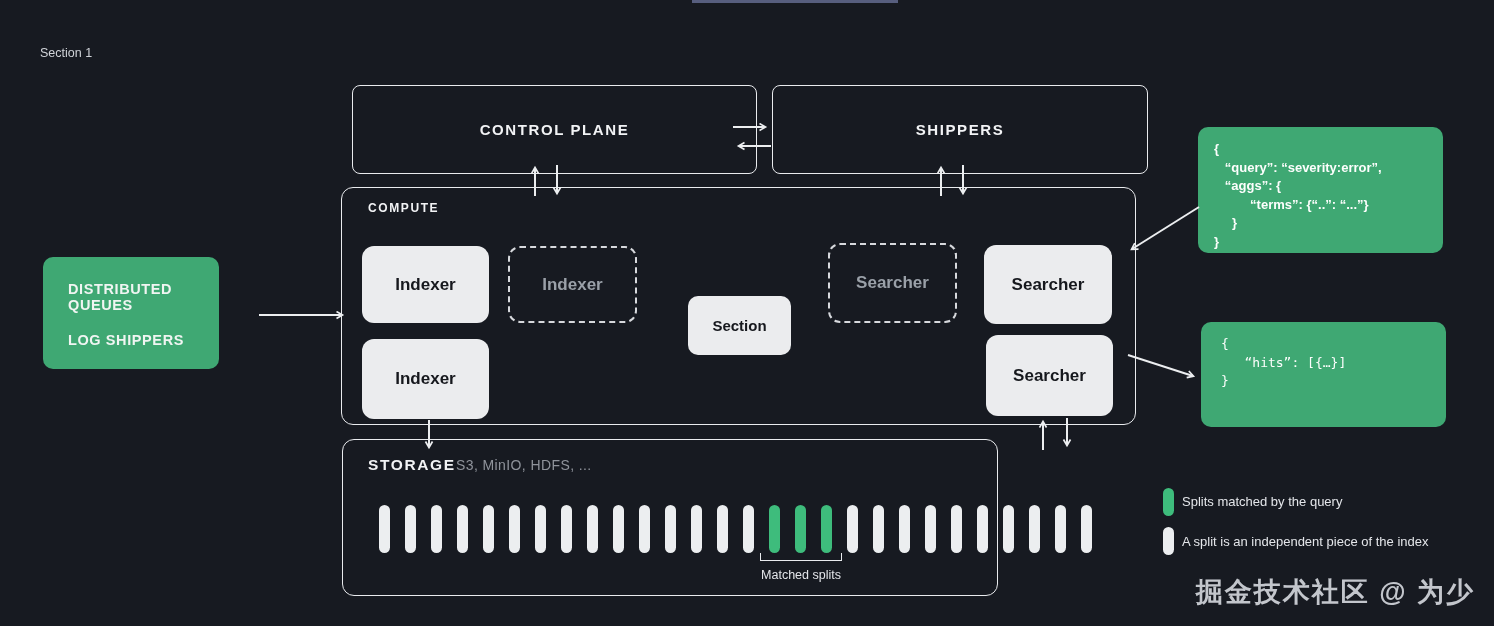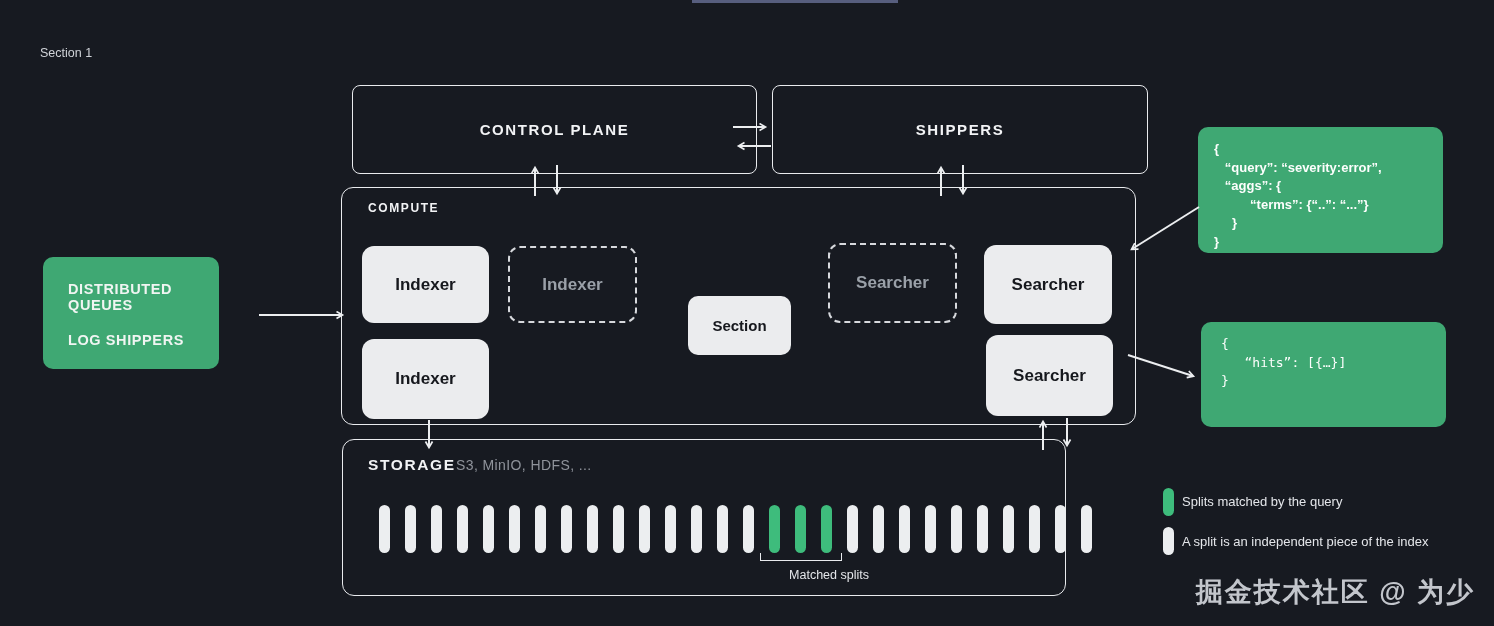--- a/index.html
+++ b/index.html
@@ -69,21 +69,21 @@
 
 <div class="abs greenbox" style="left:43px;top:257px;width:176px;height:112px;padding:24px 0 0 25px;">
   <div class="queue-label">DISTRIBUTED QUEUES</div>
   <div class="queue-label" style="margin-top:19px;">LOG SHIPPERS</div>
 </div>
 
 <pre class="abs snippet snippet-sans" style="left:1198px;top:127px;width:245px;height:126px;"><span class="cl">{</span><span class="cl">   “query”: “severity:error”,</span><span class="cl">   “aggs”: {</span><span class="cl">          “terms”: {“..”: “...”}</span><span class="cl">     }</span><span class="cl">}</span></pre>
 
 <pre class="abs snippet snippet-mono" style="left:1201px;top:322px;width:245px;height:105px;"><span class="cl">{</span><span class="cl">   “hits”: [{…}]</span><span class="cl">}</span></pre>
 
-<div class="abs wirebox" style="left:342px;top:439px;width:724px;height:157px;border-radius:12px;">
+<div class="abs wirebox" style="left:342px;top:439px;width:656px;height:157px;border-radius:12px;">
   <span class="wire-title" style="position:absolute;left:25px;top:16px;font-size:15.5px;">STORAGE</span>
   <span style="position:absolute;left:113px;top:17px;font-size:14px;color:var(--muted);letter-spacing:.4px;">S3, MinIO, HDFS, ...</span>
 </div>
 
 <div class="abs splits-row" style="left:379px;top:505px;">
     <div class="split"></div>
     <div class="split"></div>
     <div class="split"></div>
     <div class="split"></div>
     <div class="split"></div>
@@ -106,21 +106,21 @@
     <div class="split"></div>
     <div class="split"></div>
     <div class="split"></div>
     <div class="split"></div>
     <div class="split"></div>
     <div class="split"></div>
     <div class="split"></div>
   </div>
 
 <div class="abs bracket" style="left:760px;top:553px;width:82px;"></div>
-<div class="abs small-label" style="left:759px;top:568px;width:140px;text-align:center;">Matched splits</div>
+<div class="abs small-label" style="left:731px;top:568px;width:140px;text-align:center;">Matched splits</div>
 
 <div class="abs legend-pill" style="left:1163px;top:488px;background:var(--green_split);"></div>
 <div class="abs legend-text" style="left:1182px;top:494px;">Splits matched by the query</div>
 <div class="abs legend-pill" style="left:1163px;top:527px;background:var(--split_white);"></div>
 <div class="abs legend-text" style="left:1182px;top:534px;">A split is an independent piece of the index</div>
 
 <div class="abs watermark" style="right:19px;top:574px;">掘金技术社区 @ 为少</div>
 
 <svg class="overlay" width="1494" height="626" viewBox="0 0 1494 626">
   <defs>

